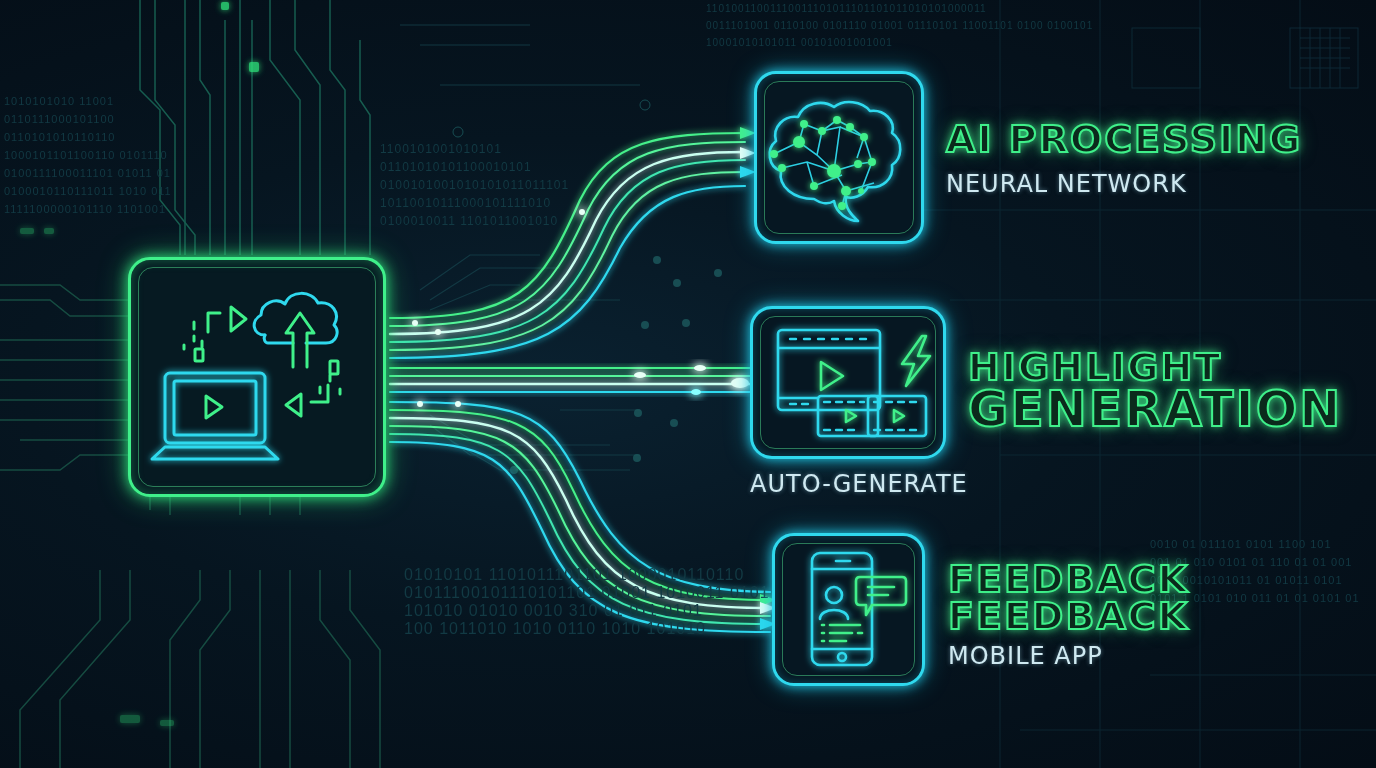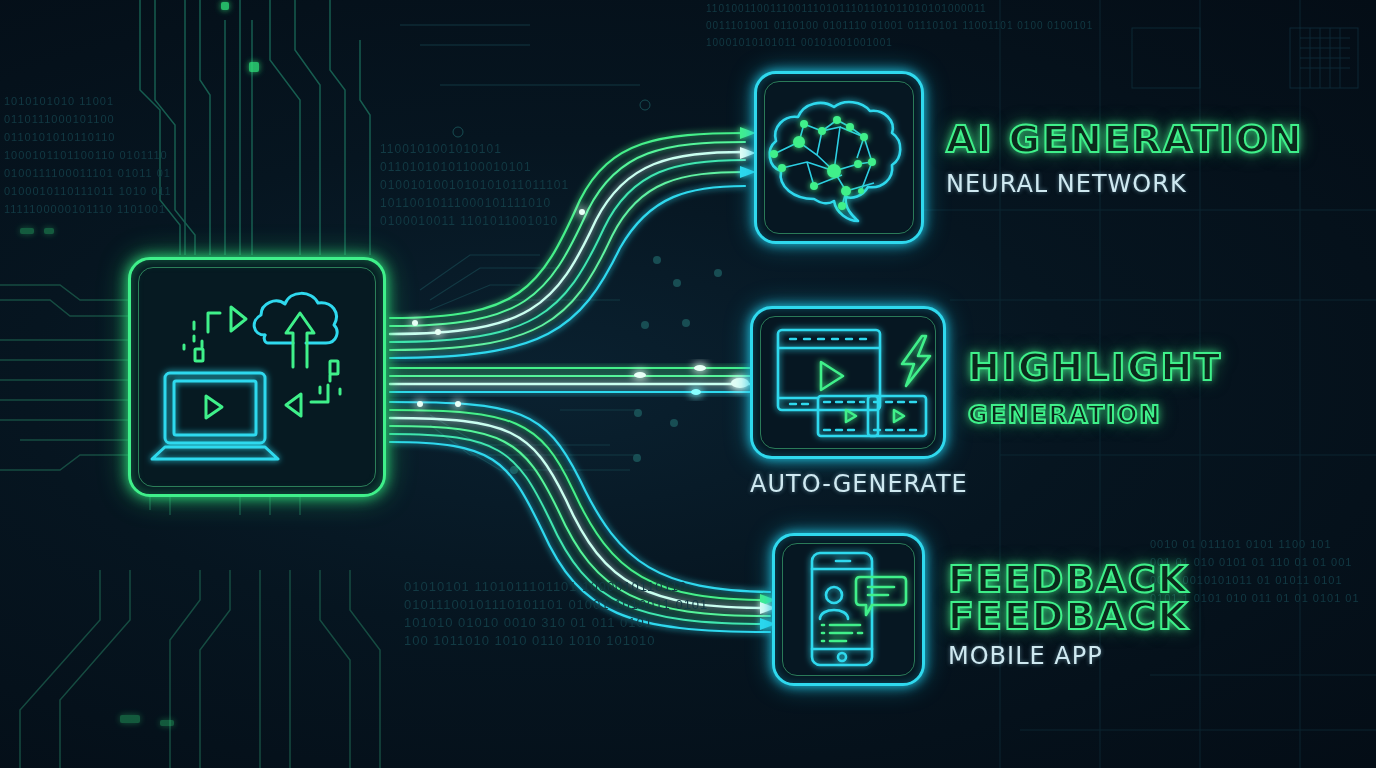--- a/index.html
+++ b/index.html
@@ -198,21 +198,21 @@
 0100010110111011 1010 011
 1111100000101110 1101001</div>
   <div class="binary" style="left:706px;top:0px;font-size:10px;line-height:17px;">11010011001110011101011101101011010101000011
 0011101001 0110100 0101110 01001 01110101 11001101 0100 0100101
 10001010101011 00101001001001</div>
   <div class="binary" style="left:380px;top:140px;font-size:12px;">1100101001010101
 01101010101100010101
 0100101001010101011011101
 10110010111000101111010
 0100010011 1101011001010</div>
-  <div class="binary" style="left:404px;top:566px;font-size:13px;margin-top:12px;">01010101 1101011101101 1000010110110
+  <div class="binary" style="left:404px;top:566px;font-size:16px;">01010101 1101011101101 1000010110110
 01011100101110101101 01001 1010011 0101
 101010 01010 0010 310 01 011 0101
 100 1011010 1010 0110 1010 101010</div>
   <div class="binary" style="left:1150px;top:535px;font-size:11px;">0010 01 011101 0101 1100 101
 001 01 010 0101 01 110 01 01 001
 0010 0010101011 01 01011 0101
 0101 1 0101 010 011 01 01 0101 01</div>
 
   <div class="node-box box-green" style="left:128px;top:257px;width:258px;height:240px;">
     <div class="inner"></div>
@@ -281,21 +281,21 @@
         <circle cx="28" cy="97" r="4"></circle>
         <circle cx="104" cy="93" r="4"></circle>
       <circle cx="110" cy="66" r="4"></circle>
         <circle cx="118" cy="91" r="4"></circle>
         <circle cx="60" cy="115" r="4"></circle>
       <circle cx="92" cy="120" r="5"></circle>
         <circle cx="88" cy="135" r="4"></circle>
         <circle cx="107" cy="120" r="3"></circle>
     </g>
   </svg>
-  <div class="title" style="left:946px;top:120px;font-size:38px;">AI GENERATION</div>
+  <div class="title" style="left:946px;top:120px;font-size:38px;">AI PROCESSING</div>
   <div class="sub" style="left:946px;top:170px;">NEURAL NETWORK</div>
 
   <div class="node-box box-cyan" style="left:750px;top:306px;width:196px;height:153px;">
     <div class="inner"></div>
   </div>
   <svg class="icon" style="left:750px;top:306px;" width="196" height="153">
     <g fill="none" stroke="#2fd9ee" stroke-width="2.6" filter="url(#glow)" stroke-linejoin="round">
       <rect x="28" y="24" width="102" height="80" rx="4"></rect>
       <line x1="28" y1="42" x2="130" y2="42"></line>
       <line x1="28" y1="92" x2="68" y2="92"></line>
@@ -328,21 +328,21 @@
         <line x1="160" y1="124" x2="166" y2="124"></line>
     </g>
     <g fill="none" stroke="#3ff08a" stroke-width="2.6" filter="url(#glow)" stroke-linejoin="round">
       <polygon points="71,56 93,70 71,84"></polygon>
       <polygon points="96,104 106,110 96,116"></polygon>
       <polygon points="144,104 154,110 144,116"></polygon>
       <path d="M172 30 L152 58 L164 58 L156 80 L180 50 L168 50 L176 30 Z"></path>
     </g>
   </svg>
   <div class="title" style="left:968px;top:348px;font-size:38px;">HIGHLIGHT</div>
-  <div class="title" style="left:968px;top:403px;font-size:24px;text-align:right;">GENERATION</div>
+  <div class="title" style="left:968px;top:385px;font-size:49px;text-align:right;">GENERATION</div>
   <div class="sub" style="left:750px;top:470px;">AUTO-GENERATE</div>
 
   <div class="node-box box-cyan" style="left:772px;top:533px;width:153px;height:153px;">
     <div class="inner"></div>
   </div>
   <svg class="icon" style="left:772px;top:533px;" width="153" height="153">
     <g fill="none" stroke="#2fd9ee" stroke-width="2.6" filter="url(#glow)" stroke-linejoin="round" stroke-linecap="round">
       <rect x="40" y="20" width="60" height="112" rx="8"></rect>
       <line x1="40" y1="36" x2="100" y2="36"></line>
       <line x1="40" y1="116" x2="100" y2="116"></line>

